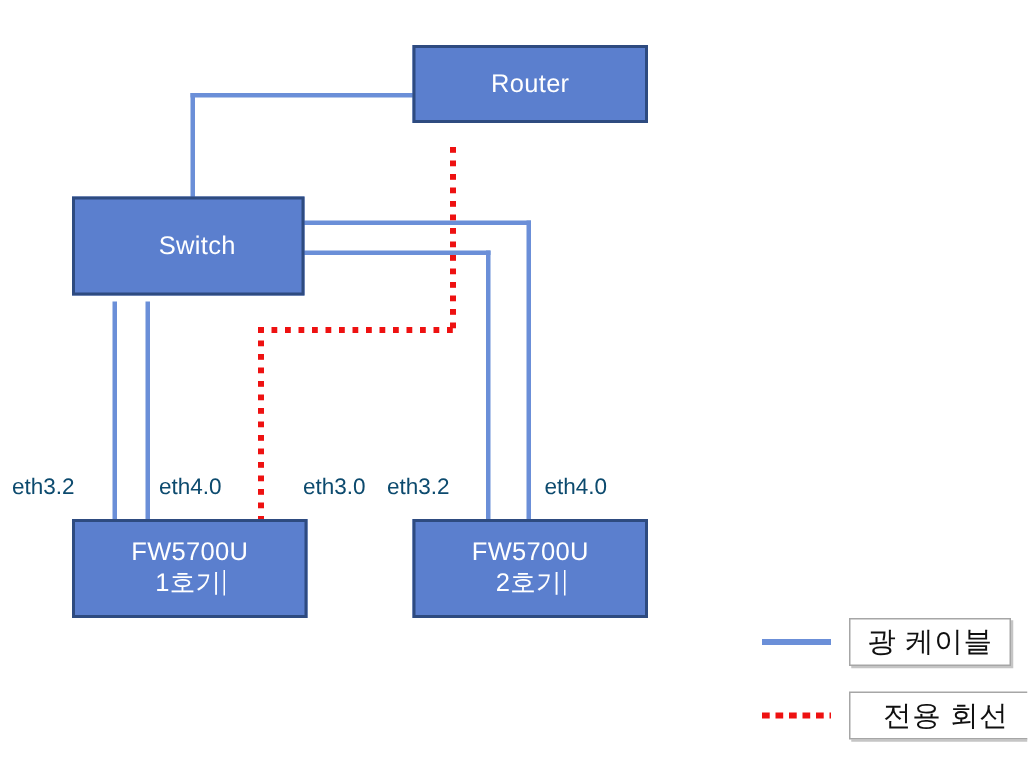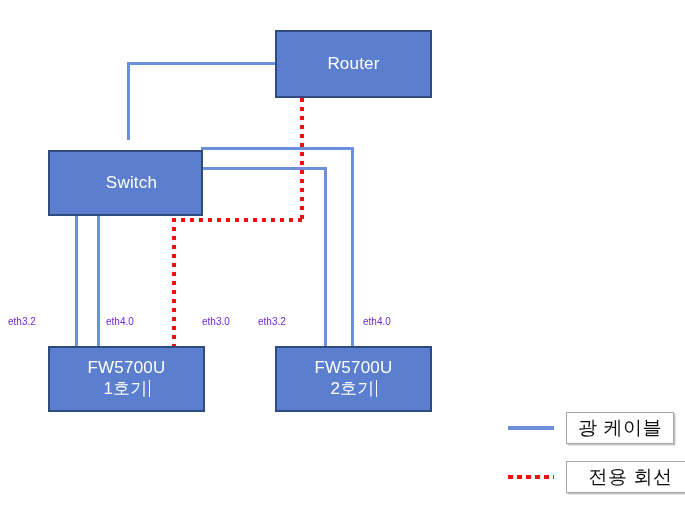--- a/index.html
+++ b/index.html
@@ -38,22 +38,22 @@
   
   .caret {
     display: inline-block;
     width: 1px;
     height: 17px;
     background: #ffffff;
     vertical-align: -3px;
     margin-left: 1px;
   }
 
-  #node-router { left: 275px; top: 30px;  width: 157px; height: 68px; }
-  #node-switch { left: 48px;  top: 150px; width: 155px; height: 66px; padding-left: 12px; }
+  #node-router { left: 275px; top: 30px;  width: 157px; height: 52px; }
+  #node-switch { left: 48px;  top: 131px; width: 155px; height: 66px; padding-left: 12px; }
   #node-fw1    { left: 48px;  top: 346px; width: 157px; height: 66px; }
   #node-fw2    { left: 275px; top: 346px; width: 157px; height: 66px; }
 
   
   .seg {
     position: absolute;
     background: #6b8fd8;
   }
   .seg.h { height: 3px; }
   .seg.v { width: 3px; }
@@ -70,22 +70,22 @@
     position: absolute;
     height: 4px;
     background-image: linear-gradient(to right, #ee1111 4px, rgba(0,0,0,0) 4px);
     background-size: 9px 4px;
     background-repeat: repeat-x;
   }
 
   
   .port-label {
     position: absolute;
-    font-size: 10px;
-    color: #6d28d9;
+    font-size: 15px;
+    color: #0c4a6e;
     white-space: nowrap;
   }
 
   
   .legend-row { position: absolute; }
   .legend-swatch-solid {
     position: absolute;
     height: 4px;
     background: #6b8fd8;
   }

